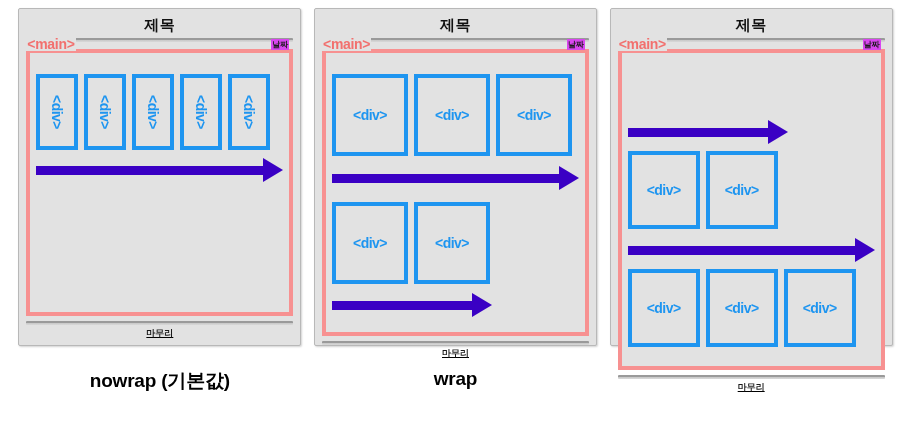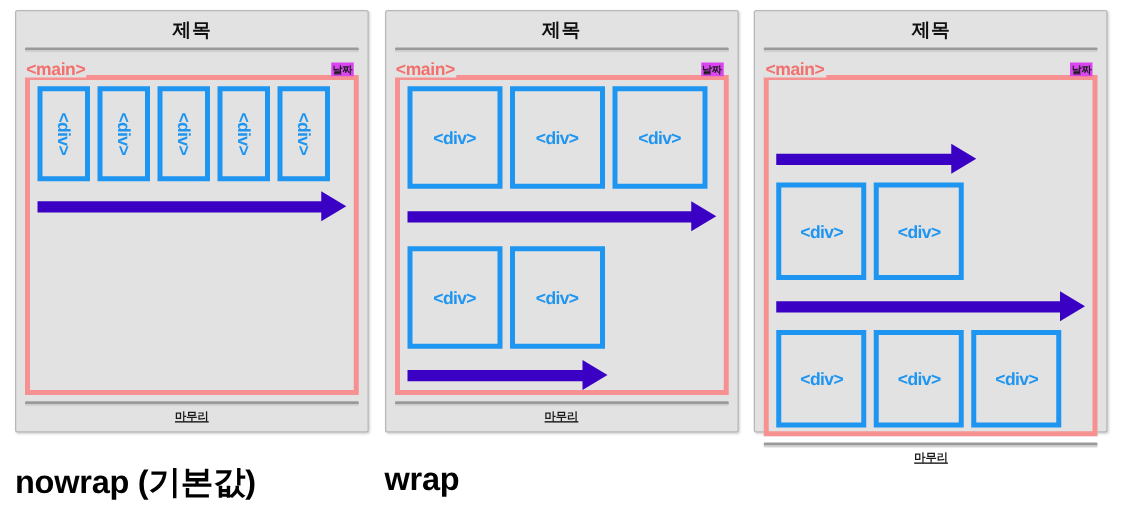--- a/index.html
+++ b/index.html
@@ -18,21 +18,21 @@
     display: flex;
     align-items: flex-start;
     justify-content: space-between;
     padding: 8px 12px 0 12px;
   }
 
   .panel-wrap {
     width: 311px;
     display: flex;
     flex-direction: column;
-    align-items: flex-start;
+    align-items: center;
   }
 
   
   .card {
     width: 283px;
     height: 338px;
     background: #e2e2e2;
     border: 1px solid #b8b8b8;
     border-radius: 2px;
     box-shadow: 1px 1px 2px rgba(0,0,0,0.18);
@@ -58,24 +58,24 @@
     height: 4px;
     margin-top: 3px;
     background: linear-gradient(to bottom, #9a9a9a 0%, #9a9a9a 55%, #c9c9c9 56%, #d9d9d9 100%);
     border-radius: 1px;
   }
 
   
   .main-region {
     position: relative;
     flex: 1 1 auto;
-    margin-top: 18px;
+    margin-top: 7px;
     border: 4px solid #f79191;
     background: #e2e2e2;
-    padding: 3px 6px;
+    padding: 19px 6px;
   }
   .main-tag {
     position: absolute;
     top: -15px;
     left: -4px;
     font-size: 14px;
     font-weight: bold;
     color: #f2706e;
     background: #e2e2e2;
     line-height: 13px;
@@ -166,21 +166,21 @@
     font-size: 9px;
     font-weight: bold;
     color: #1a1a1a;
     line-height: 14px;
     margin-top: 1px;
   }
 
   
   .caption {
     margin-top: 22px;
-    font-size: 26px;
+    font-size: 19px;
     font-weight: bold;
     color: #000000;
     text-align: center;
     white-space: nowrap;
     letter-spacing: -0.2px;
   }
 
   
   .p1-boxes { margin-top: 2px; }
   .p1-arrow { margin-top: 12px; }

